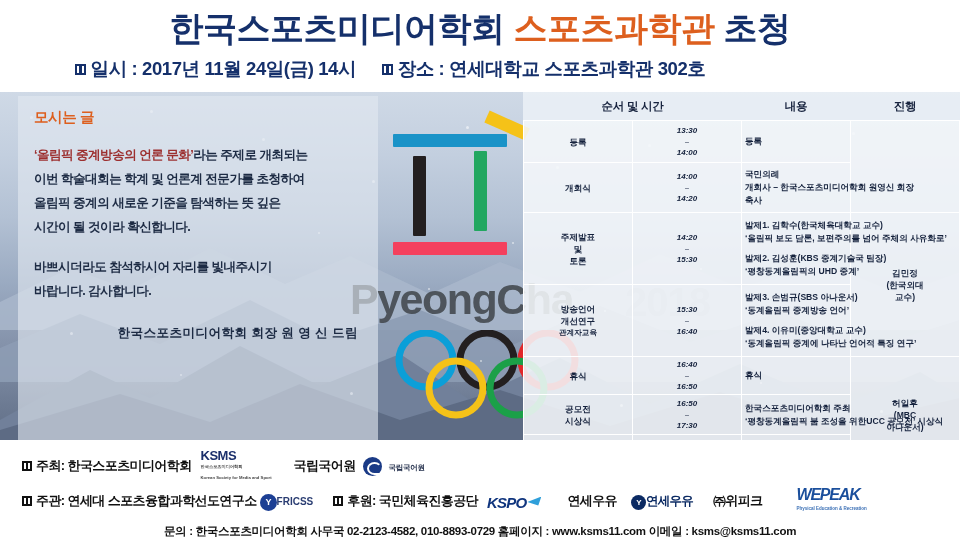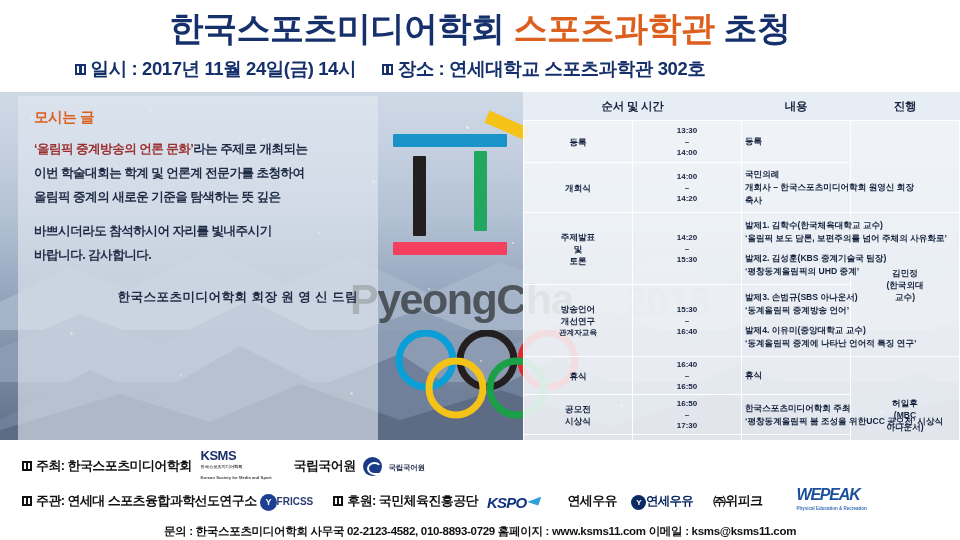--- a/index.html
+++ b/index.html
@@ -67,41 +67,41 @@
     background:rgba(226,232,240,.62);
     padding:12px 16px 0 16px;box-sizing:border-box;
     z-index:20;
   }
   .greet h2{
     margin:0 0 10px 0;font-size:14.5px;font-weight:bold;color:#dd5f1e;letter-spacing:-.4px;
   }
   .greet p{
     margin:0;font-size:12.6px;line-height:24px;color:#1d2b44;font-weight:bold;letter-spacing:-.55px;
   }
-  .greet p.gap{margin-top:10px;}
+  .greet p.gap{margin-top:16px;}
   .theme-q{color:#9c2f2f;}
   .sign{
     margin-top:22px;font-size:12.6px;font-weight:bold;color:#1d2b44;
     text-align:right;padding-right:4px;letter-spacing:.4px;
   }
 
   
   .sched{
     position:absolute;left:523px;top:92px;width:437px;height:348px;
     background:rgba(238,242,247,.80);z-index:25;
     box-sizing:border-box;padding:0;
   }
   table.tb{border-collapse:collapse;width:437px;table-layout:fixed;font-size:8.6px;color:#15223d;}
   table.tb td,table.tb th{border:1px solid #ffffff;vertical-align:middle;padding:2px 3px;}
   table.tb thead th{
     background:transparent;border:none;font-size:11.5px;font-weight:bold;color:#18243f;
     height:24px;letter-spacing:-.3px;
   }
   .c-order{width:63px;text-align:center;font-weight:bold;line-height:12px;}
-  .c-time{width:48px;text-align:center;font-weight:bold;line-height:11px;font-size:8px;}
+  .c-time{width:48px;text-align:center;font-weight:bold;line-height:11px;font-size:8px;font-style:italic;}
   .c-content{width:253px;text-align:left;line-height:13px;padding-left:8px;font-weight:bold;}
   .c-host{width:69px;text-align:center;font-weight:bold;line-height:12px;}
   .cell-bg{background:rgba(255,255,255,.38);}
   .c-content .ln{display:block;white-space:nowrap;}
   .c-content .spacer{display:block;height:7px;}
   .small-sub{font-size:7.6px;display:block;}
 
   
   .footer{position:absolute;left:0;top:440px;width:960px;height:100px;background:#fff;z-index:40;}
   .frow{position:absolute;white-space:nowrap;font-size:13px;font-weight:bold;color:#111111;letter-spacing:-.6px;}
@@ -222,20 +222,21 @@
       <span class="sq"></span><span>장소 : 연세대학교 스포츠과학관 302호</span>
     </div>
   </div>
 
   <div class="greet">
     <h2>모시는 글</h2>
     <p class="gap">
       <span class="theme-q">‘올림픽 중계방송의 언론 문화’</span><span>라는 주제로 개최되는</span><br>
       <span>이번 학술대회는 학계 및 언론계 전문가를 초청하여</span><br>
       <span>올림픽 중계의 새로운 기준을 탐색하는 뜻 깊은</span><br>
+      <span>시간이 될 것이라 확신합니다.</span>
     </p>
     <p class="gap">
       <span>바쁘시더라도  참석하시어 자리를 빛내주시기</span><br>
       <span>바랍니다. 감사합니다.</span>
     </p>
     <div class="sign">한국스포츠미디어학회 회장  원 영 신 드림</div>
   </div>
 
   <div class="sched">
     <table class="tb">

